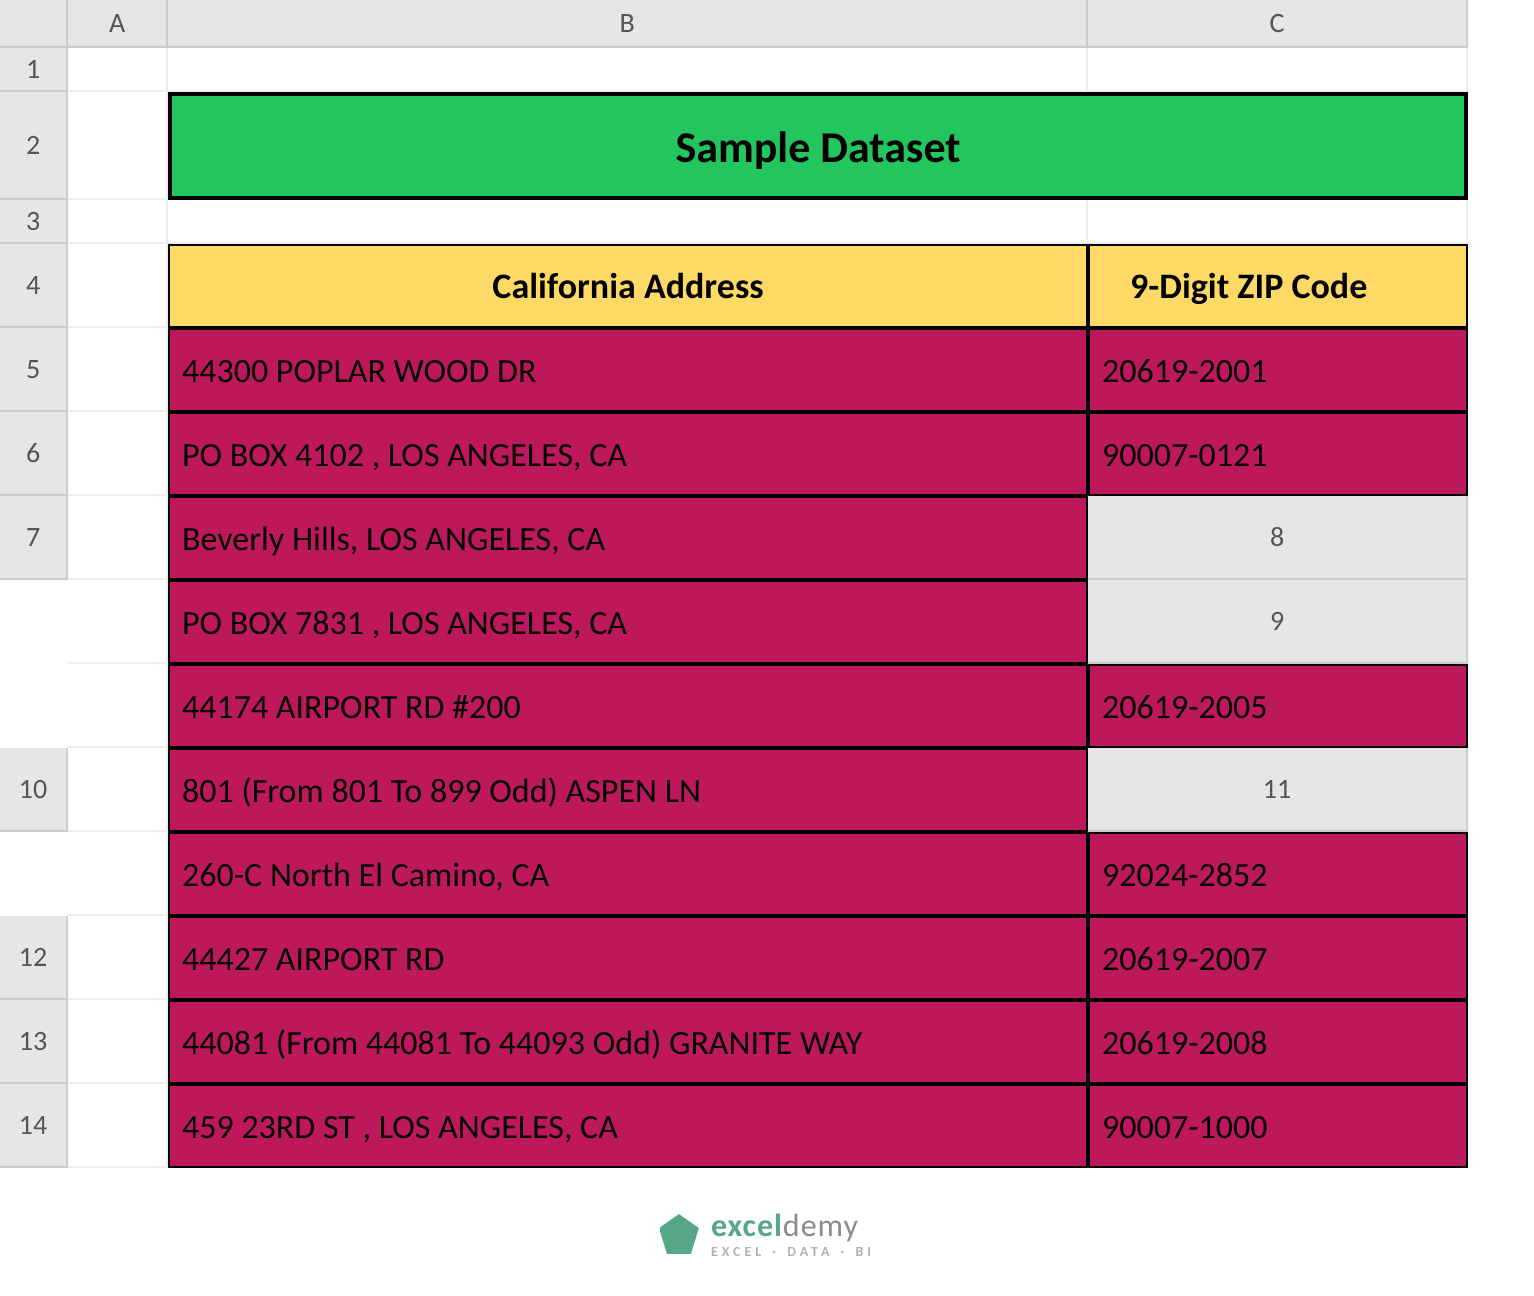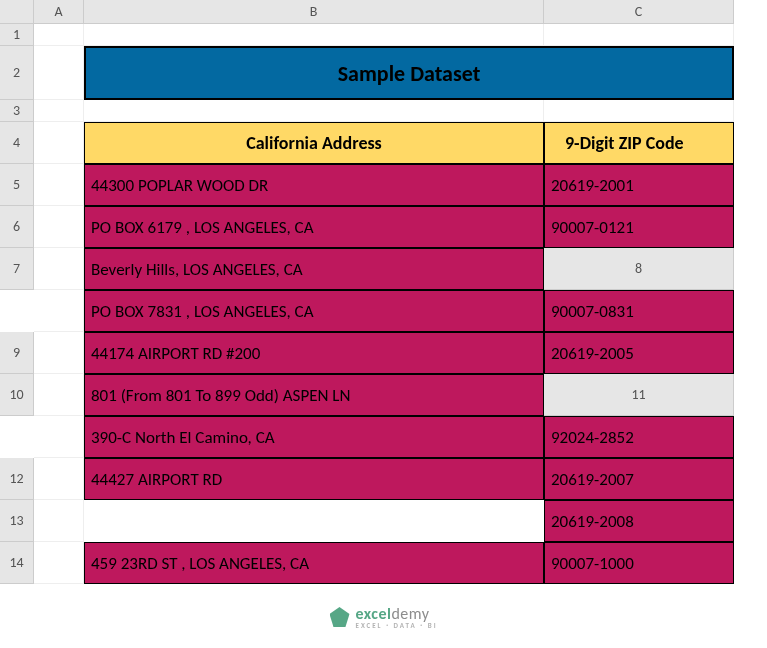--- a/index.html
+++ b/index.html
@@ -34,21 +34,21 @@
       border-bottom: 1px solid #ccc;
     }
     .cell {
       background: #fff;
       border-right: 1px solid #eee;
       border-bottom: 1px solid #eee;
     }
     .title-cell {
       grid-column: 3 / 5;
       grid-row: 3;
-      background: #0369a1;
+      background: #22c55e;
       border: 2px solid #000;
       display: flex;
       align-items: center;
       justify-content: center;
       font-weight: bold;
       font-size: 22px;
       color: #000;
     }
     .header-cell {
       background: #ffd966;
@@ -118,53 +118,53 @@
   <div class="header-cell center" style="grid-column:3">California Address</div>
   <div class="header-cell" style="grid-column:4">9-Digit ZIP Code</div>
 
   <div class="row-header">5</div>
   <div class="cell gutter-a"></div>
   <div class="data-cell" style="grid-column:3">44300 POPLAR WOOD DR</div>
   <div class="data-cell" style="grid-column:4">20619-2001</div>
 
   <div class="row-header">6</div>
   <div class="cell gutter-a"></div>
-  <div class="data-cell" style="grid-column:3">PO BOX 6179 , LOS ANGELES, CA</div>
+  <div class="data-cell" style="grid-column:3">PO BOX 4102 , LOS ANGELES, CA</div>
   <div class="data-cell" style="grid-column:4">90007-0121</div>
 
   <div class="row-header">7</div>
   <div class="cell gutter-a"></div>
   <div class="data-cell" style="grid-column:3">Beverly Hills,  LOS ANGELES, CA</div>
 
   <div class="row-header">8</div>
   <div class="cell gutter-a"></div>
   <div class="data-cell" style="grid-column:3">PO BOX 7831 , LOS ANGELES, CA</div>
-  <div class="data-cell" style="grid-column:4">90007-0831</div>
 
   <div class="row-header">9</div>
   <div class="cell gutter-a"></div>
   <div class="data-cell" style="grid-column:3">44174 AIRPORT RD #200</div>
   <div class="data-cell" style="grid-column:4">20619-2005</div>
 
   <div class="row-header">10</div>
   <div class="cell gutter-a"></div>
   <div class="data-cell" style="grid-column:3">801 (From 801 To 899 Odd) ASPEN LN</div>
 
   <div class="row-header">11</div>
   <div class="cell gutter-a"></div>
-  <div class="data-cell" style="grid-column:3">390-C North El Camino, CA</div>
+  <div class="data-cell" style="grid-column:3">260-C North El Camino, CA</div>
   <div class="data-cell" style="grid-column:4">92024-2852</div>
 
   <div class="row-header">12</div>
   <div class="cell gutter-a"></div>
   <div class="data-cell" style="grid-column:3">44427 AIRPORT RD</div>
   <div class="data-cell" style="grid-column:4">20619-2007</div>
 
   <div class="row-header">13</div>
   <div class="cell gutter-a"></div>
+  <div class="data-cell" style="grid-column:3">44081 (From 44081 To 44093 Odd) GRANITE WAY</div>
   <div class="data-cell" style="grid-column:4">20619-2008</div>
 
   <div class="row-header">14</div>
   <div class="cell gutter-a"></div>
   <div class="data-cell" style="grid-column:3">459 23RD ST , LOS ANGELES, CA</div>
   <div class="data-cell" style="grid-column:4">90007-1000</div>
 </div>
 
 <div class="watermark">
   <div class="watermark-icon"></div>

